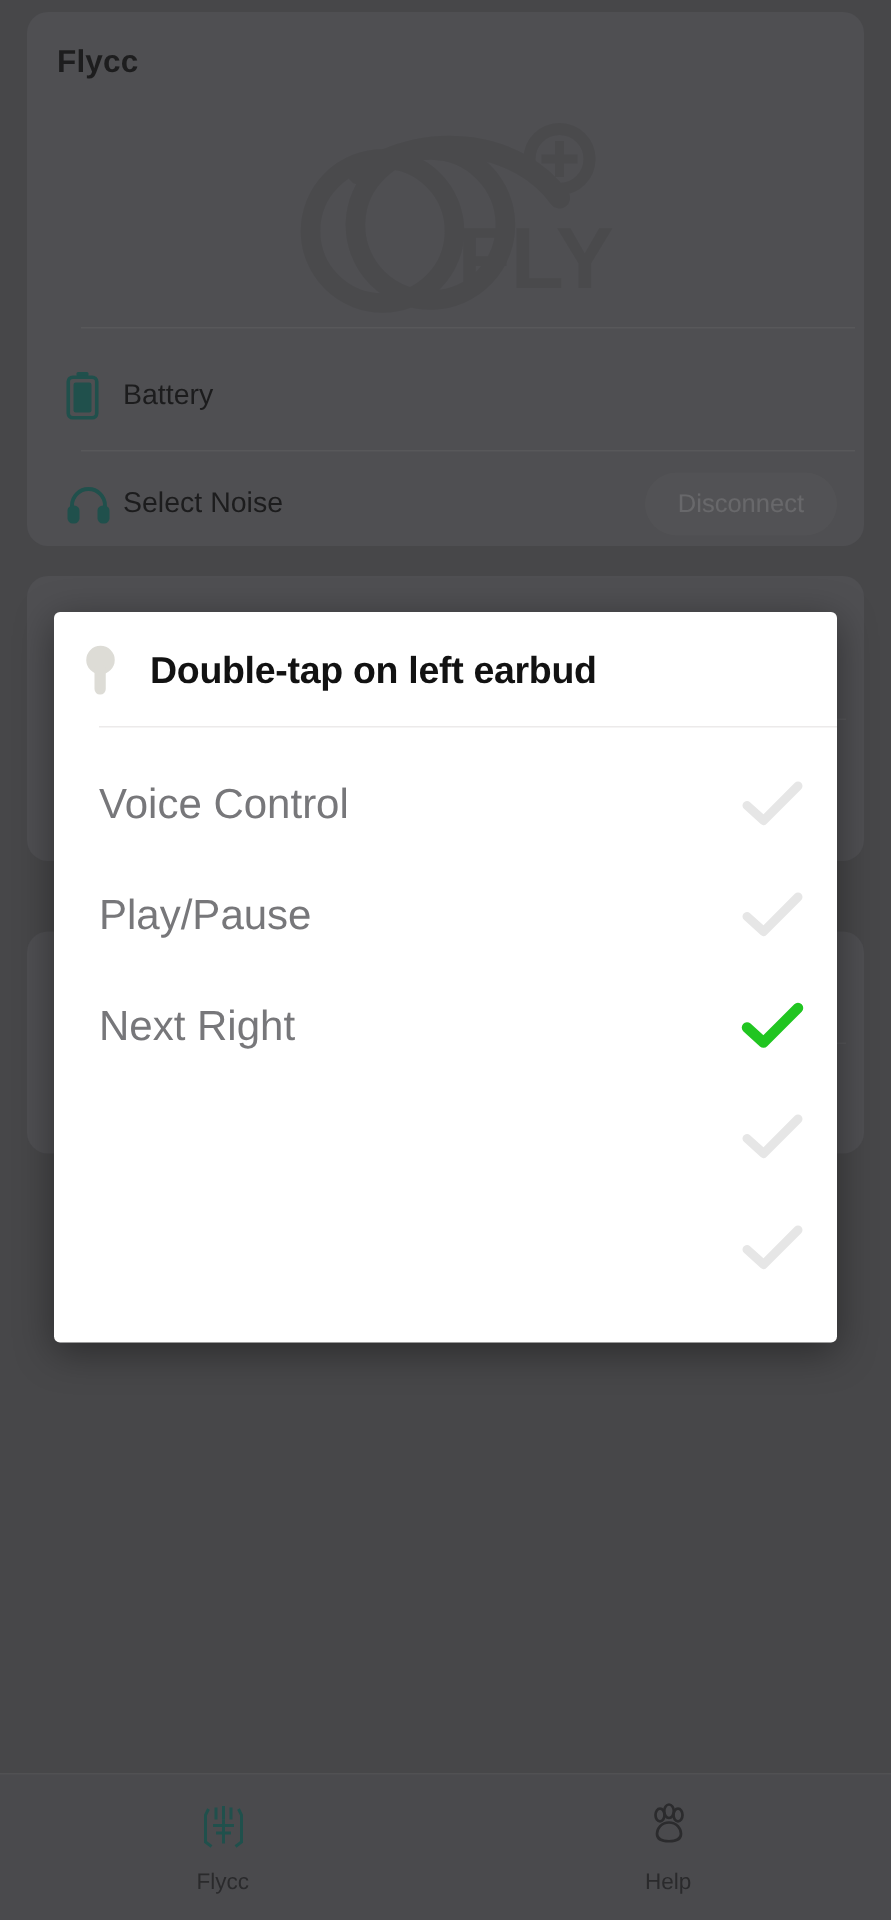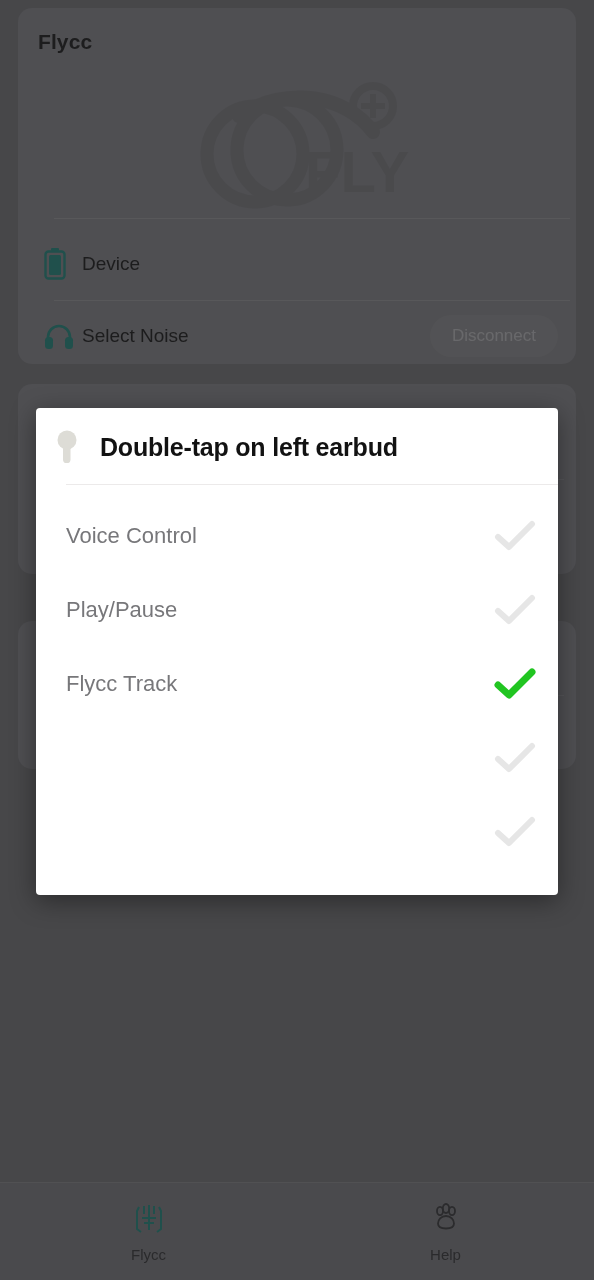--- a/index.html
+++ b/index.html
@@ -208,21 +208,21 @@
     background: #eceaea;
   }
   .dlg-list { padding: 14px 0 26px 0; }
   .opt-row {
     display: flex;
     align-items: center;
     height: 74px;
     padding: 0 22px 0 30px;
   }
   .opt-label {
-    font-size: 22px;
+    font-size: 28px;
     color: #77777a;
   }
   .opt-check { margin-left: auto; display: flex; align-items: center; }
 </style>
 </head>
 <body>
 
 <div class="phone">
 
   <div class="app">
@@ -246,21 +246,21 @@
         <div class="row-line" style="top:210px;"></div>
 
         <div class="info-row" style="top:220px;">
           <span class="ico">
             <svg width="22" height="32" viewBox="0 0 22 32" aria-hidden="true">
               <rect x="7" y="0" width="8" height="3" rx="1" fill="#1b6d64"></rect>
               <rect x="1.5" y="3.5" width="19" height="27" rx="3" fill="none" stroke="#1b6d64" stroke-width="2.4"></rect>
               <rect x="5" y="7" width="12" height="20" rx="1.5" fill="#1b6d64"></rect>
             </svg>
           </span>
-          <span class="lbl">Device</span>
+          <span class="lbl">Battery</span>
         </div>
 
         <div class="row-line" style="top:292px;"></div>
 
         <div class="info-row" style="top:292px;">
           <span class="ico">
             <svg width="30" height="28" viewBox="0 0 30 28" aria-hidden="true">
               <path d="M4 20 V15 a11 11 0 0 1 22 0 V20" fill="none" stroke="#1b6d64" stroke-width="2.6" stroke-linecap="round"></path>
               <rect x="1" y="15" width="8" height="12" rx="3.5" fill="#1b6d64"></rect>
               <rect x="21" y="15" width="8" height="12" rx="3.5" fill="#1b6d64"></rect>
@@ -375,21 +375,21 @@
       <div class="opt-row">
         <span class="opt-label">Play/Pause</span>
         <span class="opt-check">
           <svg width="42" height="34" viewBox="0 0 42 34" aria-hidden="true">
             <path d="M4 18 L15 28 L38 5" fill="none" stroke="#e6e6e6" stroke-width="6" stroke-linecap="round" stroke-linejoin="round"></path>
           </svg>
         </span>
       </div>
 
       <div class="opt-row">
-        <span class="opt-label">Flycc Track</span>
+        <span class="opt-label">Next Right</span>
         <span class="opt-check">
           <svg width="42" height="34" viewBox="0 0 42 34" aria-hidden="true">
             <path d="M4 18 L15 28 L38 5" fill="none" stroke="#21c521" stroke-width="7" stroke-linecap="round" stroke-linejoin="round"></path>
           </svg>
         </span>
       </div>
 
       <div class="opt-row">
         <span class="opt-check">
           <svg width="42" height="34" viewBox="0 0 42 34" aria-hidden="true">

